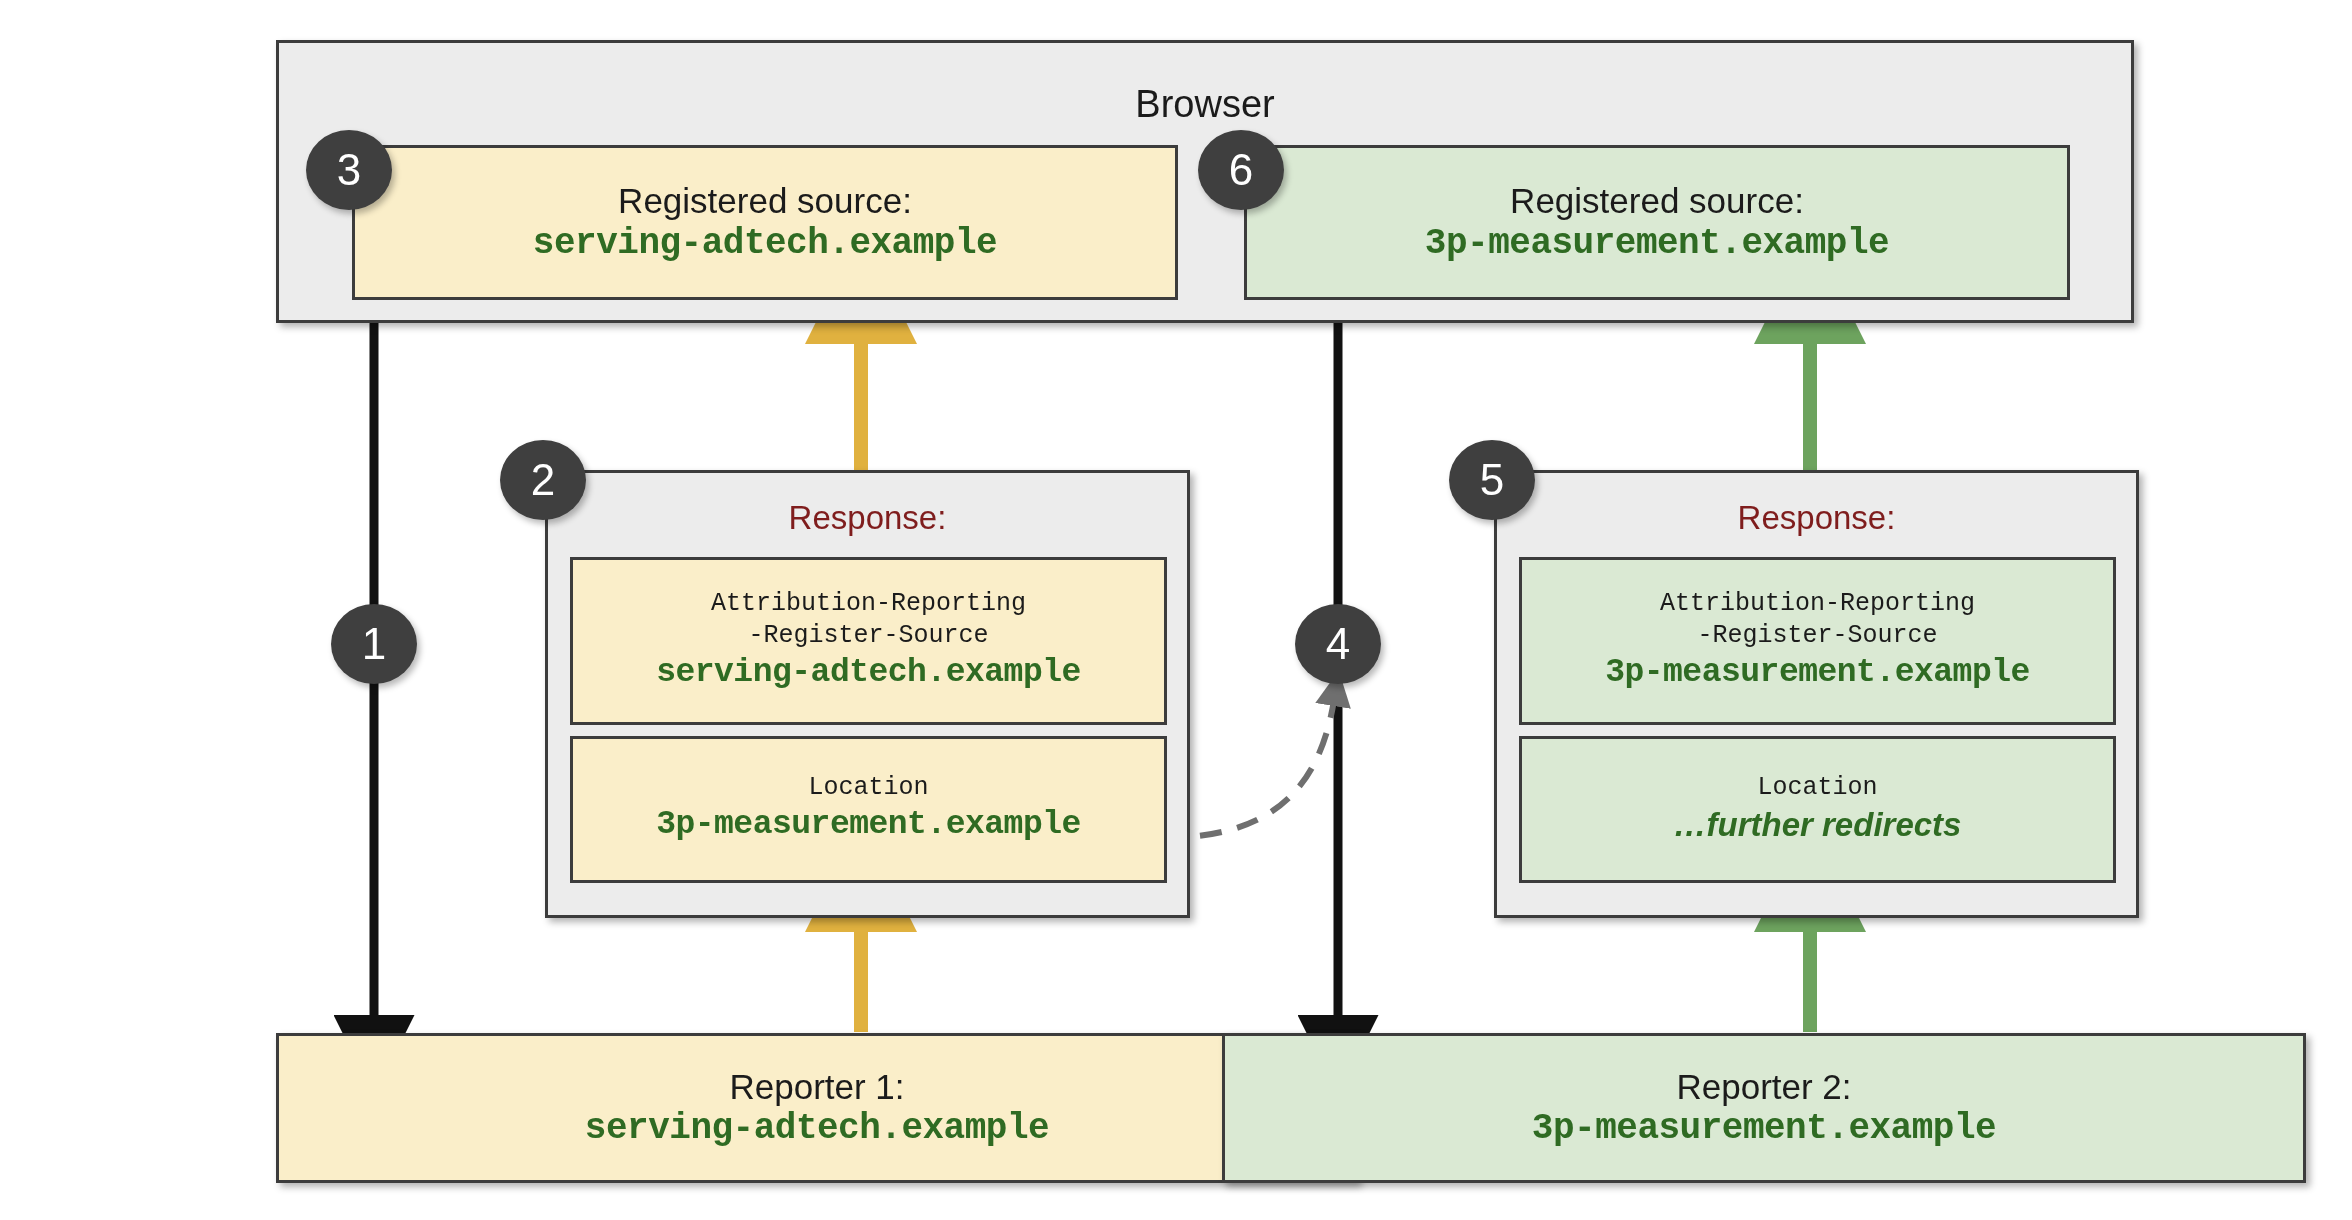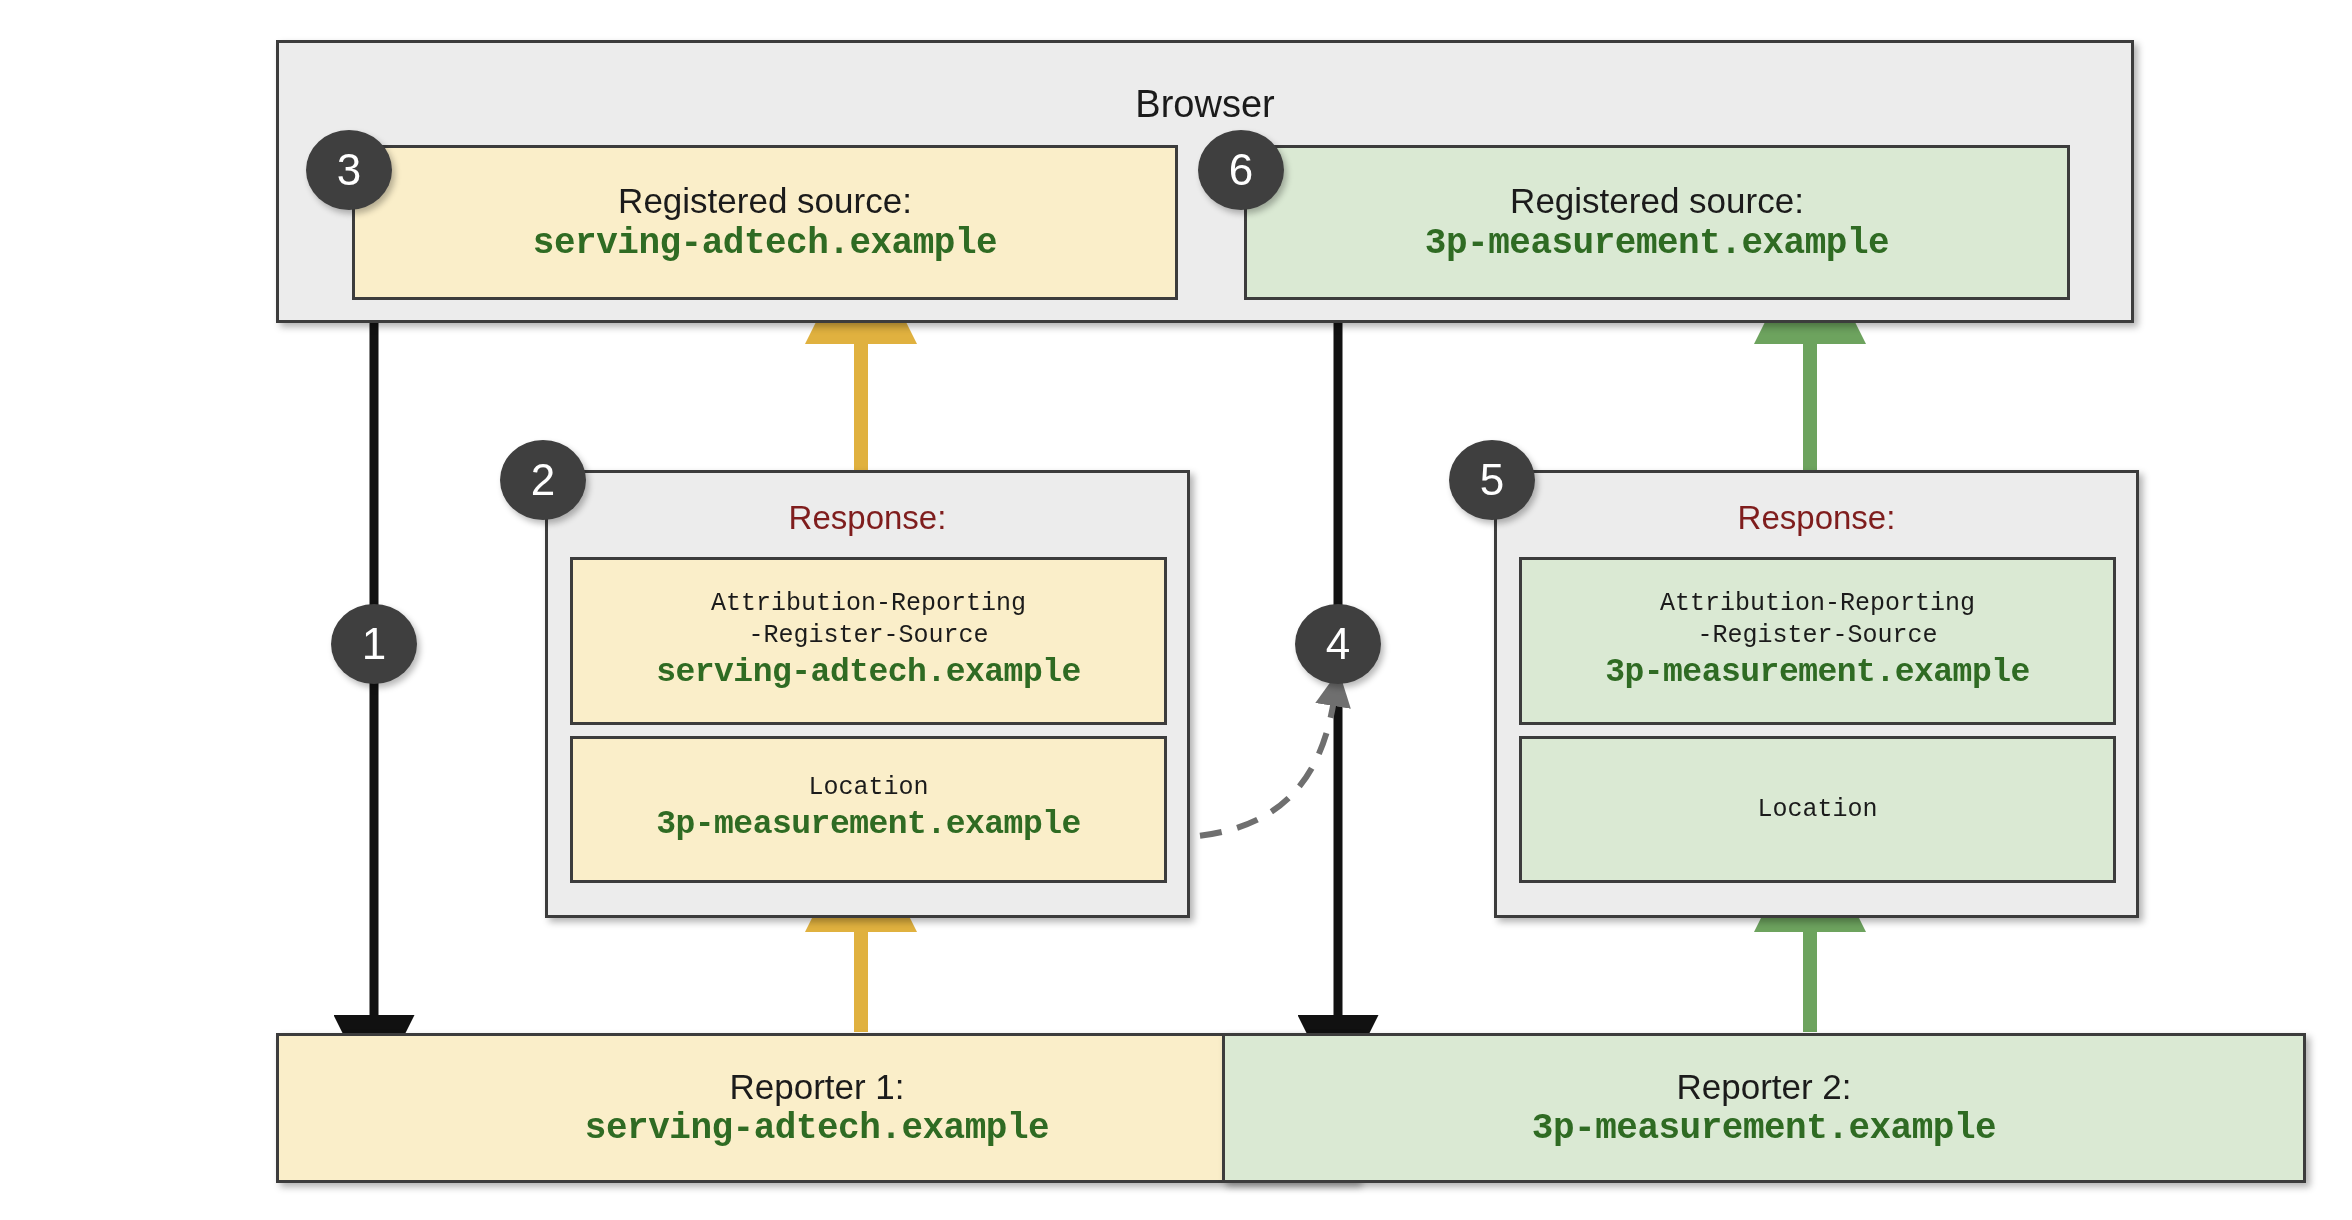--- a/index.html
+++ b/index.html
@@ -194,20 +194,21 @@
     <div class="resp-label">Response:</div>
 
     <div class="hdr panel-green" style="left:22px; top:84px; width:597px; height:168px;">
       <div class="hdr-name">Attribution-Reporting
 -Register-Source</div>
       <div class="hdr-val">3p-measurement.example</div>
     </div>
 
     <div class="hdr panel-green" style="left:22px; top:263px; width:597px; height:147px;">
       <div class="hdr-name">Location</div>
+      <div class="hdr-val italic">…further redirects</div>
     </div>
   </div>
   <div class="badge" style="left:1449px; top:440px;">5</div>
 
   <div class="box panel-amber" style="left:276px; top:1033px; width:1082px; height:150px;">
     <div class="card-title">Reporter 1:</div>
     <div class="card-domain">serving-adtech.example</div>
   </div>
 
   <div class="box panel-green" style="left:1222px; top:1033px; width:1084px; height:150px;">

